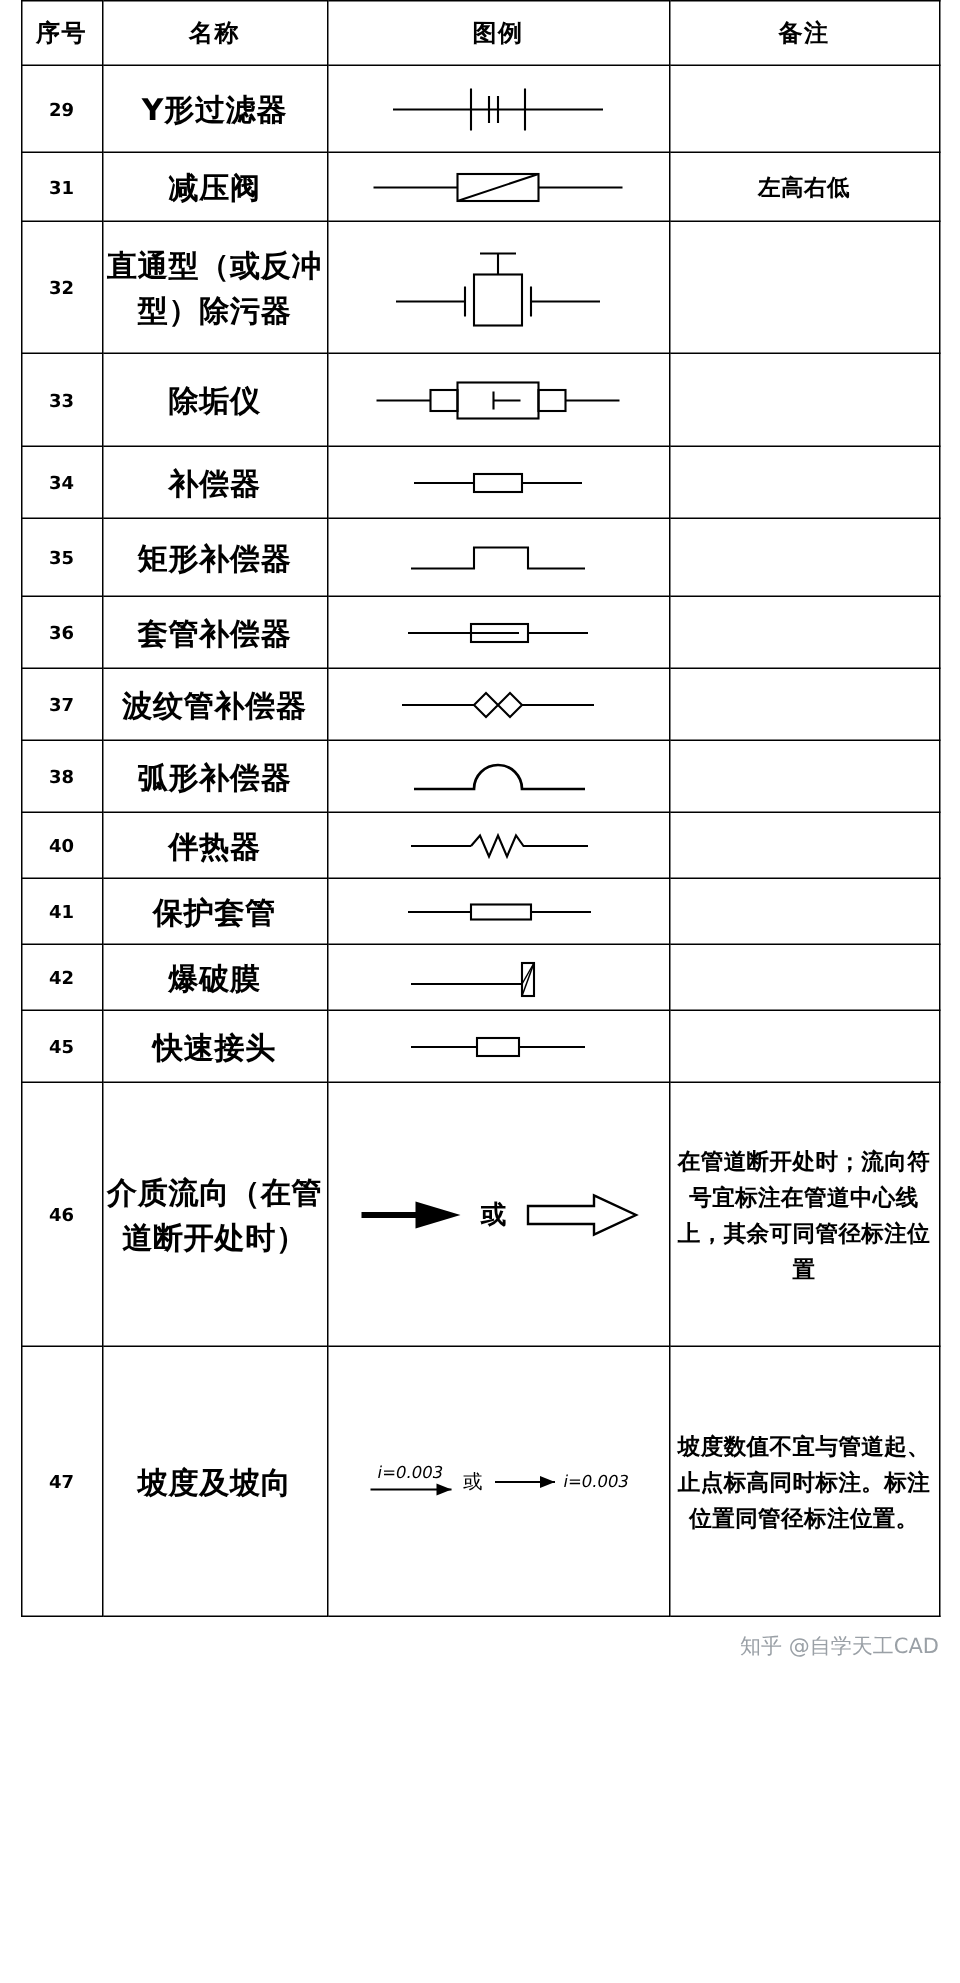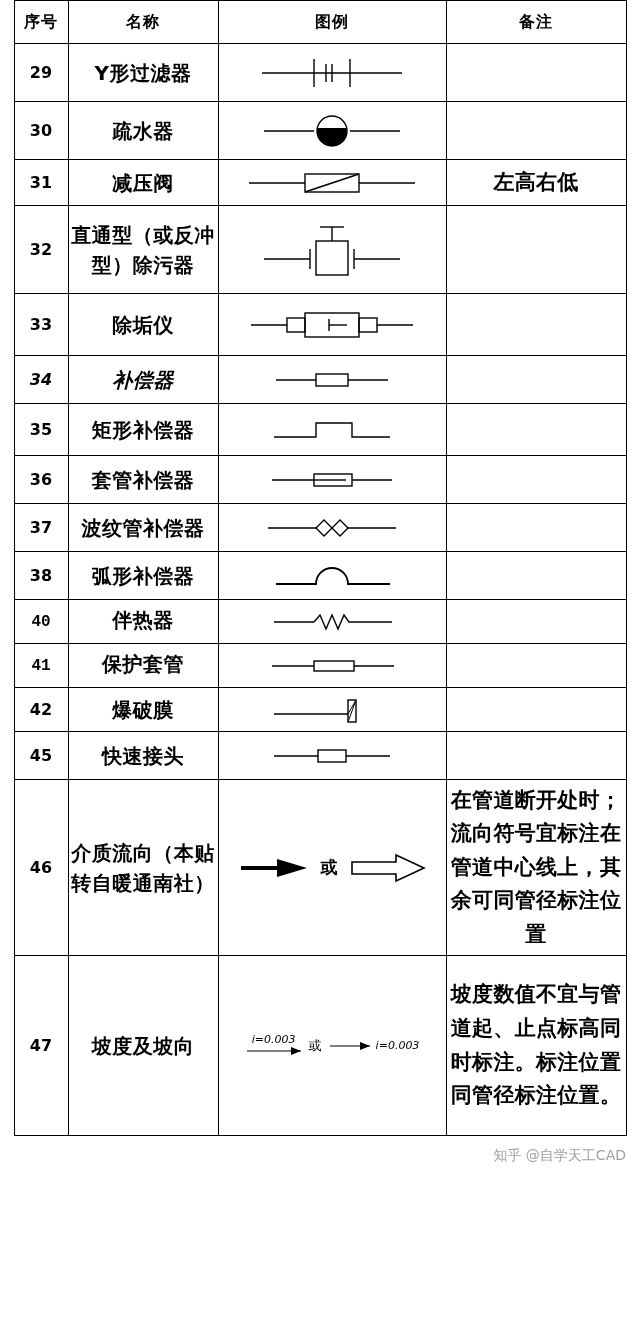--- a/index.html
+++ b/index.html
@@ -27,32 +27,32 @@
   col.c-sym{width:228px;}
   col.c-rem{width:180px;}
   thead th{
     height:42px;
     font-size:16px;
     font-weight:bold;
     letter-spacing:1px;
     margin-top:44px;
   }
   td.no{
-    font-size:16px;
+    font-size:12px;
     font-weight:bold;
   }
   td.name{
     font-size:20px;
     font-weight:bold;
     line-height:1.5;
     padding:6px 6px;
     letter-spacing:0.5px;
   }
   td.rem{
-    font-size:21px;
+    font-size:15px;
     font-weight:bold;
     text-align:left;
     line-height:1.6;
     padding:8px 10px;
     letter-spacing:0.3px;
   }
   td.sym{
     padding:0;
   }
   .symwrap{
@@ -113,35 +113,20 @@
               <line x1="72" y1="8" x2="72" y2="36" stroke="#000" stroke-width="1.4"></line>
               <line x1="108" y1="8" x2="108" y2="36" stroke="#000" stroke-width="1.4"></line>
               <line x1="84" y1="13" x2="84" y2="31" stroke="#000" stroke-width="1.4"></line>
               <line x1="90" y1="13" x2="90" y2="31" stroke="#000" stroke-width="1.4"></line>
             </svg>
           </div>
         </td>
         <td class="rem"></td>
       </tr>
 
-      <tr style="height:58px;">
-        <td class="no">30</td>
-        <td class="name">疏水器</td>
-        <td class="sym">
-          <div class="symwrap">
-            <svg width="180" height="44" viewBox="0 0 180 44">
-              <line x1="22" y1="22" x2="72" y2="22" stroke="#000" stroke-width="1.4"></line>
-              <line x1="108" y1="22" x2="158" y2="22" stroke="#000" stroke-width="1.4"></line>
-              <circle cx="90" cy="22" r="15" fill="none" stroke="#000" stroke-width="1.4"></circle>
-              <path d="M75.2 19 A15 15 0 0 0 90 37 A15 15 0 0 0 104.6 19 Z" fill="#000"></path>
-            </svg>
-          </div>
-        </td>
-        <td class="rem"></td>
-      </tr>
 
       <tr style="height:46px;">
         <td class="no">31</td>
         <td class="name">减压阀</td>
         <td class="sym">
           <div class="symwrap">
             <svg width="190" height="34" viewBox="0 0 190 34">
               <line x1="12" y1="17" x2="68" y2="17" stroke="#000" stroke-width="1.4"></line>
               <line x1="122" y1="17" x2="178" y2="17" stroke="#000" stroke-width="1.4"></line>
               <rect x="68" y="8" width="54" height="18" fill="none" stroke="#000" stroke-width="1.4"></rect>
@@ -183,21 +168,21 @@
               <rect x="122" y="13" width="18" height="14" fill="none" stroke="#000" stroke-width="1.4"></rect>
               <rect x="68" y="8" width="54" height="24" fill="none" stroke="#000" stroke-width="1.4"></rect>
               <line x1="92" y1="20" x2="110" y2="20" stroke="#000" stroke-width="1.4"></line>
               <line x1="92" y1="14" x2="92" y2="26" stroke="#000" stroke-width="1.4"></line>
             </svg>
           </div>
         </td>
         <td class="rem"></td>
       </tr>
 
-      <tr style="height:48px;font-style:italic;">
+      <tr style="height:48px;">
         <td class="no">34</td>
         <td class="name">补偿器</td>
         <td class="sym">
           <div class="symwrap">
             <svg width="180" height="30" viewBox="0 0 180 30">
               <line x1="34" y1="15" x2="74" y2="15" stroke="#000" stroke-width="1.4"></line>
               <line x1="106" y1="15" x2="146" y2="15" stroke="#000" stroke-width="1.4"></line>
               <rect x="74" y="9" width="32" height="12" fill="none" stroke="#000" stroke-width="1.4"></rect>
             </svg>
           </div>
@@ -257,36 +242,36 @@
           <div class="symwrap">
             <svg width="180" height="32" viewBox="0 0 180 32">
               <path d="M34 24 L74 24 A16 16 0 0 1 106 24 L148 24" fill="none" stroke="#000" stroke-width="1.8"></path>
             </svg>
           </div>
         </td>
         <td class="rem"></td>
       </tr>
 
 
-      <tr style="height:44px;font-family:Liberation Mono, monospace;">
+      <tr style="height:44px;">
         <td class="no">40</td>
         <td class="name">伴热器</td>
         <td class="sym">
           <div class="symwrap">
             <svg width="180" height="26" viewBox="0 0 180 26">
               <line x1="32" y1="13" x2="72" y2="13" stroke="#000" stroke-width="1.4"></line>
               <line x1="110" y1="13" x2="150" y2="13" stroke="#000" stroke-width="1.4"></line>
               <path d="M72 13 L78 6 L84 20 L90 6 L96 20 L102 6 L107 13 L110 13" fill="none" stroke="#000" stroke-width="1.4"></path>
             </svg>
           </div>
         </td>
         <td class="rem"></td>
       </tr>
 
-      <tr style="height:44px;font-family:Liberation Mono, monospace;">
+      <tr style="height:44px;">
         <td class="no">41</td>
         <td class="name">保护套管</td>
         <td class="sym">
           <div class="symwrap">
             <svg width="180" height="26" viewBox="0 0 180 26">
               <line x1="30" y1="13" x2="72" y2="13" stroke="#000" stroke-width="1.4"></line>
               <line x1="112" y1="13" x2="152" y2="13" stroke="#000" stroke-width="1.4"></line>
               <rect x="72" y="8" width="40" height="10" fill="none" stroke="#000" stroke-width="1.4"></rect>
             </svg>
           </div>
@@ -322,21 +307,21 @@
               <line x1="104" y1="14" x2="148" y2="14" stroke="#000" stroke-width="1.4"></line>
               <rect x="76" y="8" width="28" height="12" fill="none" stroke="#000" stroke-width="1.4"></rect>
             </svg>
           </div>
         </td>
         <td class="rem"></td>
       </tr>
 
       <tr style="height:176px;">
         <td class="no">46</td>
-        <td class="name">介质流向（本贴转自暖通南社）</td>
+        <td class="name">介质流向（在管道断开处时）</td>
         <td class="sym">
           <div class="symwrap" style="gap:10px;">
             <svg width="74" height="34" viewBox="0 0 74 34">
               <line x1="4" y1="17" x2="44" y2="17" stroke="#000" stroke-width="4"></line>
               <path d="M40 8 L70 17 L40 26 Z" fill="#000"></path>
             </svg>
             <span style="font-size:17px;font-weight:bold;">或</span>
             <svg width="80" height="34" viewBox="0 0 80 34">
               <path d="M4 11 L48 11 L48 4 L76 17 L48 30 L48 23 L4 23 Z" fill="none" stroke="#000" stroke-width="1.6"></path>
             </svg>

